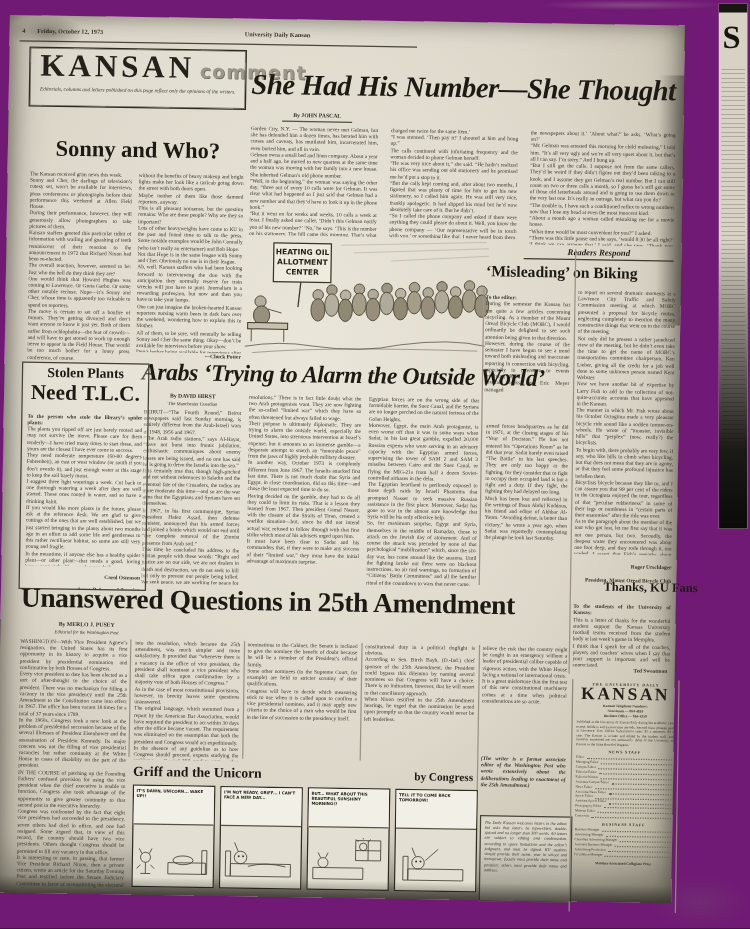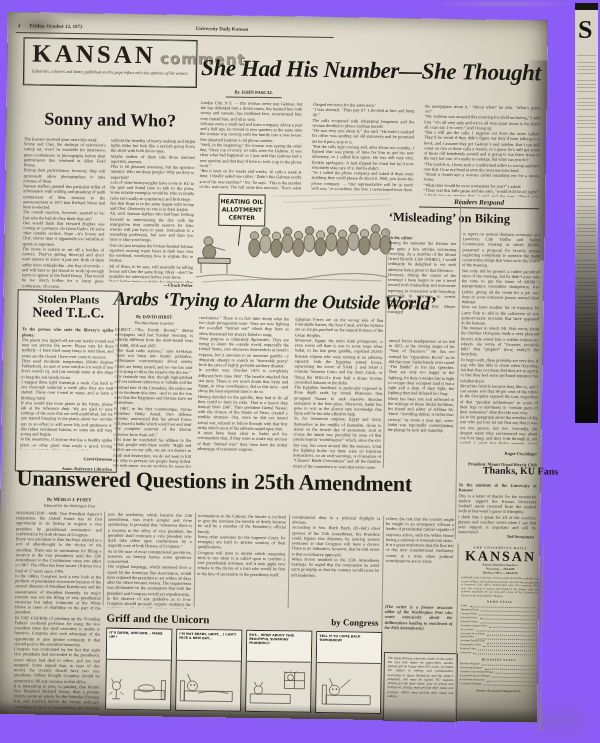--- a/index.html
+++ b/index.html
@@ -1,17 +1,17 @@
 <!DOCTYPE html>
 <html><head>
 <meta charset="utf-8">
 <style>
   html,body{margin:0;padding:0;background:#090908;width:600px;height:743px;overflow:hidden;}
   .abs{position:absolute;}
-  #stage{position:relative;width:600px;height:743px;background:#8b5cf6;font-family:"Liberation Serif",serif;}
+  #stage{position:relative;width:600px;height:743px;background:#701a75;font-family:"Liberation Serif",serif;}
   
   #page{position:absolute;left:8px;top:12px;width:540px;height:702px;
     background:radial-gradient(ellipse at 45% 38%, #eae6d9 0%, #ddd8ca 55%, #c8c2b1 88%, #a9a291 100%);
     transform:rotate(0.9deg);transform-origin:0 0;
     box-shadow:inset 0 0 18px rgba(40,36,28,.55), inset 0 -26px 30px rgba(30,28,22,.35);
     color:#2e2b24;}
   .smudge{position:absolute;pointer-events:none;}
   
   .hdr{font-size:5px;font-weight:bold;color:#363229;}
   .hrule{background:#4a463b;height:1px;}
@@ -249,21 +249,21 @@
     <div class="abs nwsp" style="left:292px;top:300px;width:88px;height:153px;">Egyptian forces are on the wrong side of that formidable barrier, the Suez Canal, and the Syrians are no longer perched on the natural fortress of the Golan Heights.
 Moreover, Egypt, the main Arab protagonist, is even worse off than it was in some ways when Sadat, in his last great gamble, expelled 20,000 Russian experts who were serving in an advisory capacity with the Egyptian armed forces, supervising the tower of SAM 2 and SAM 3 missiles between Cairo and the Suez Canal, or flying the MIG-21s from half a dozen Soviet-controlled airbases in the delta.
 The Egyptian heartland is perilously exposed to those depth raids by Israeli Phantoms that prompted Nasser to seek massive Russian assistance in the first place. Moreover, Sadat has gone to war in the almost sure knowledge that Syria will be his only effective help.
 So, for maximum surprise, Egypt and Syria, themselves in the middle of Ramadan, chose to attack on the Jewish day of atonement. And of course the attack was preceded by none of that psychological “mobilization” which, since the six-day war, has come around like the seasons. Until the fighting broke out there were no blackout instructions, no air raid warnings, no formation of “Citizens’ Battle Committees” and all the familiar ritual of the countdown to wars that never came.
 Sadat had not taken up residence in the</div>
     <div class="abs nwsp" style="left:386px;top:320px;width:66px;height:130px;">armed forces headquarters as he did in 1971, at the closing stages of his “Year of Decision.” He has not entered his “Operations Room” as he did that year. Sadat barely even raised “The Battle” in his last speeches. They are only too happy at the fighting, for they consider that to fight to occupy their occupied land is but a right and a duty. If they fight, the fighting they had delayed too long.
 Much has been lost and reflected in the writings of Ihsan Abdul Kuddous, his friend and editor of Akhbar Al-Yaum. “Avoiding defeat, is better than victory,” he wrote a year ago, when Sadat was reportedly contemplating the plunge he took last Saturday.</div>
 
     <div class="abs boxed" style="left:14px;top:277px;width:92px;height:174px;padding:3px 4px;overflow:hidden;">
       <div class="hl" style="font-size:11px;text-align:center;line-height:1.05;">Stolen Plants</div>
-      <div class="hl" style="font-size:14px;text-align:center;line-height:1.05;margin-bottom:2px;">Need T.L.C.</div>
+      <div class="hl" style="font-size:17px;text-align:center;line-height:1.05;margin-bottom:2px;">Need T.L.C.</div>
       <div class="nwsp" style="height:128px;">
         <span class="lede">To the person who stole the library’s spider plants:</span><span>The plants you ripped off are just barely rooted and may not survive the move. Please care for them tenderly—I have tried many times to start these, and yours are the closest I have ever come to success.
 They need moderate temperature (60-80 degrees Fahrenheit), an east or west window (or south if you don’t overdo it), and just enough water at this stage to keep the soil barely moist.
 I suggest three light waterings a week. Cut back to one thorough watering a week after they are well started. These ones rooted in water, and so have a drinking habit.
 If you would like more plants in the future, please ask at the reference desk. We are glad to give cuttings of the ones that are well established, but we just started bringing in the plants about two months ago in an effort to add some life and gentleness to this rather rectilinear habitat, so some are still very young and fragile.
 In the meantime, if anyone else has a healthy spider plant—or other plant—that needs a good, loving home, contact the library reference desk.</span>
       </div>
       <div class="sig">
         <span>Carol Ostenson</span><br>
         <span>Assoc. Reference Librarian</span>

